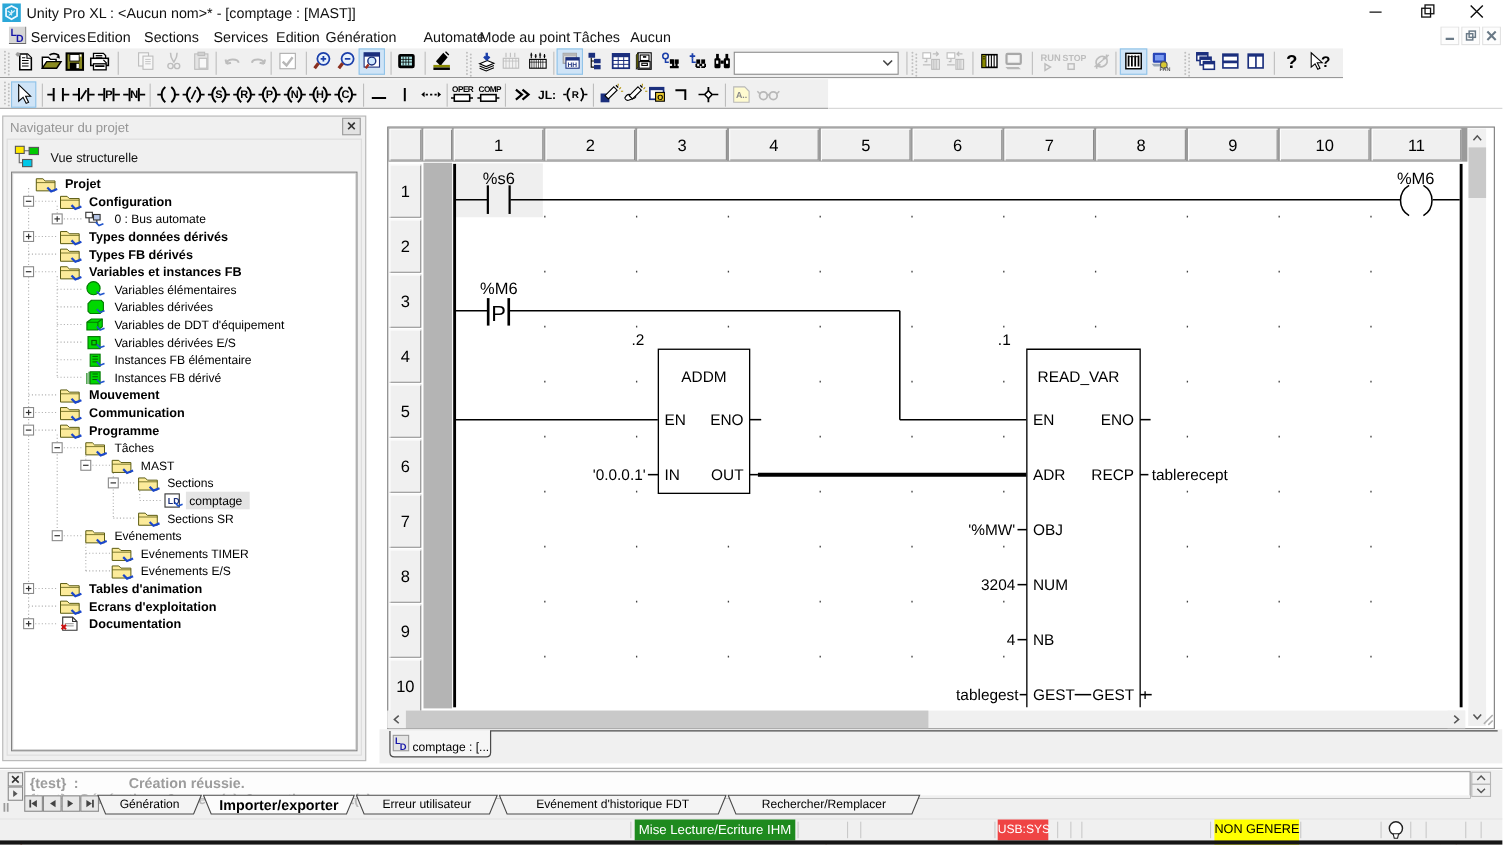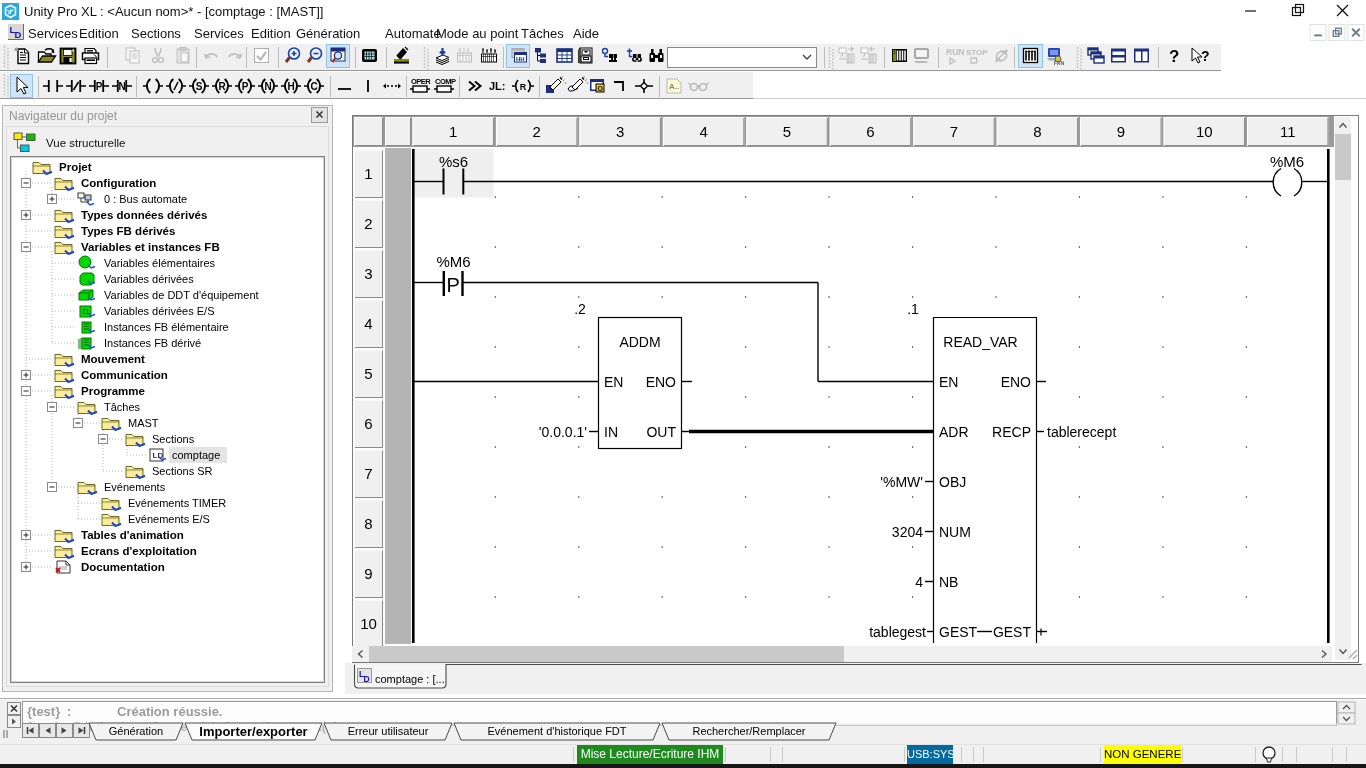--- a/index.html
+++ b/index.html
@@ -45,21 +45,21 @@
 </svg>
 <div class="abs menu" style="left:28px">Services</div>
 <div class="abs menu" style="left:79px">Edition</div>
 <div class="abs menu" style="left:131px">Sections</div>
 <div class="abs menu" style="left:194px">Services</div>
 <div class="abs menu" style="left:251px">Edition</div>
 <div class="abs menu" style="left:296px">Génération</div>
 <div class="abs menu" style="left:385px">Automate</div>
 <div class="abs menu" style="left:436px">Mode au point</div>
 <div class="abs menu" style="left:521px">Tâches</div>
-<div class="abs menu" style="left:573px">Aide</div>
+<div class="abs menu" style="left:573px">Aucun</div>
 <svg class="abs" style="left:1308px;top:24px" width="58" height="18" viewBox="0 0 58 19">
 <rect x="0.5" y="0.5" width="17" height="17" fill="#fdfdfd" stroke="#e0e0e0"></rect>
 <rect x="20.5" y="0.5" width="17" height="17" fill="#fdfdfd" stroke="#e0e0e0"></rect>
 <rect x="40.5" y="0.5" width="17" height="17" fill="#fdfdfd" stroke="#e0e0e0"></rect>
 <line x1="5" y1="12" x2="13" y2="12" stroke="#6a7a87" stroke-width="2"></line>
 <rect x="25" y="7" width="6" height="6" fill="none" stroke="#6a7a87" stroke-width="1.4"></rect>
 <rect x="27.5" y="4.5" width="6" height="6" fill="none" stroke="#6a7a87" stroke-width="1.4"></rect>
 <path d="M45 5 L53 13 M53 5 L45 13" stroke="#6a7a87" stroke-width="2"></path>
 </svg>
 <div class="abs" id="tb1">
@@ -935,19 +935,19 @@
 <div class="abs sbdiv" style="left:983px"></div>
 <div class="abs sbdiv" style="left:1100px"></div>
 <div class="abs sbdiv" style="left:1182px"></div>
 <div class="abs sbdiv" style="left:1255px"></div>
 <div class="abs sbdiv" style="left:1282px"></div>
 <div class="abs sbdiv" style="left:1296px"></div>
 <div class="abs sbdiv" style="left:1332px"></div>
 <div class="abs sbdiv" style="left:1346px"></div>
 <div class="abs" style="left:577px;top:745px;width:146px;height:19px;background:#1e8a1e;color:#fff;font-size:12px;text-align:center;line-height:19px">Mise Lecture/Ecriture IHM</div>
 <div class="abs sbtxt" style="left:729px">MAST</div>
-<div class="abs" style="left:907px;top:745px;width:46px;height:19px;background:#0369a1;color:#fff;font-size:11px;text-align:center;line-height:19px">USB:SYS</div>
+<div class="abs" style="left:907px;top:745px;width:46px;height:19px;background:#ef4444;color:#fff;font-size:11px;text-align:center;line-height:19px">USB:SYS</div>
 <div class="abs" style="left:1104px;top:745px;width:77px;height:36px;background:#ffff00;color:#000;font-size:11.5px;white-space:nowrap;text-align:center;line-height:19px">NON GENERE</div>
 <svg class="abs" style="left:1259px;top:745px" width="20" height="19" viewBox="0 0 20 19">
 <circle cx="10" cy="8" r="6" fill="#fff" stroke="#222" stroke-width="1.3"></circle>
 <path d="M7.5 13 h5 l-1 4 h-3 z" fill="#fff" stroke="#222"></path>
 </svg>
 <div class="abs sbtxt" style="left:1308px">INS</div>
 <div class="abs" id="blackstrip"></div>
 </body></html>

